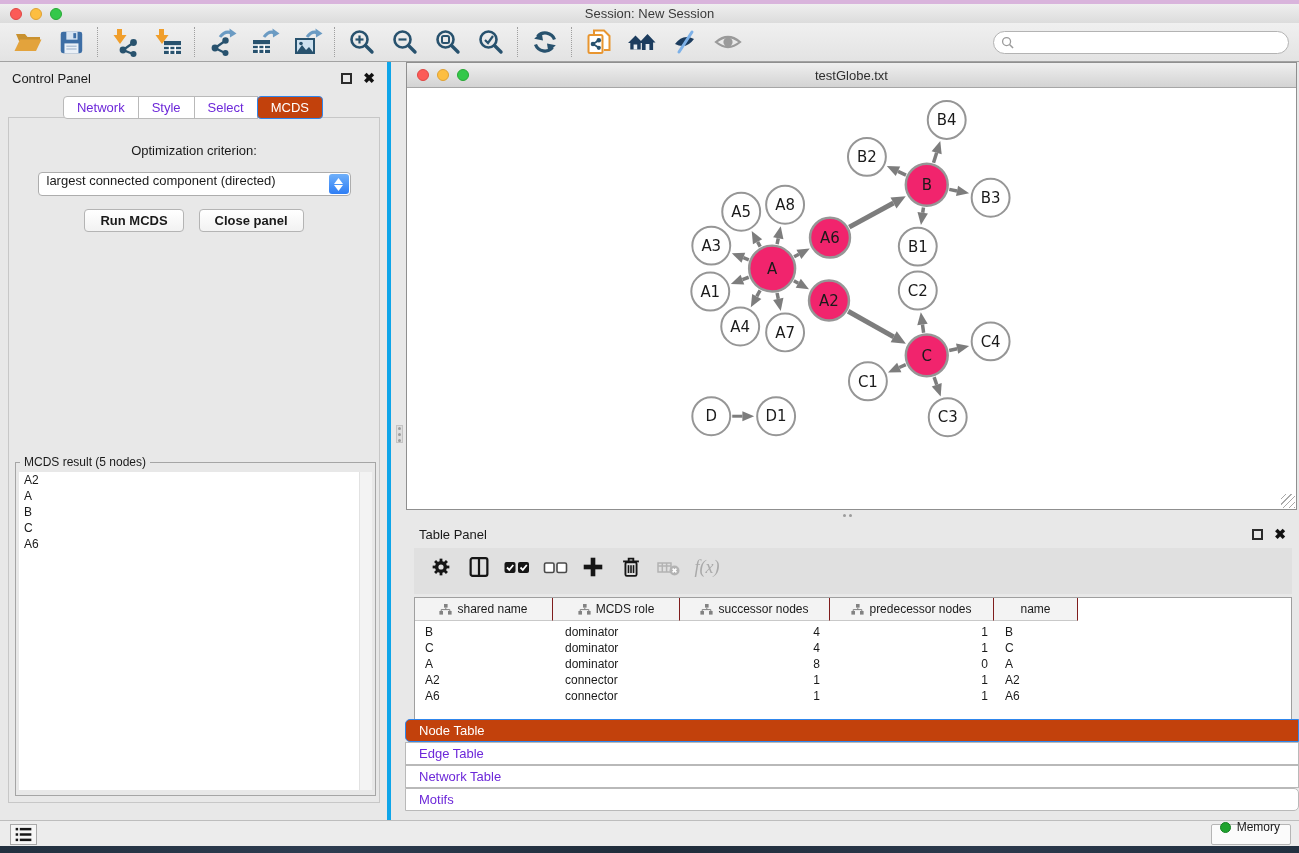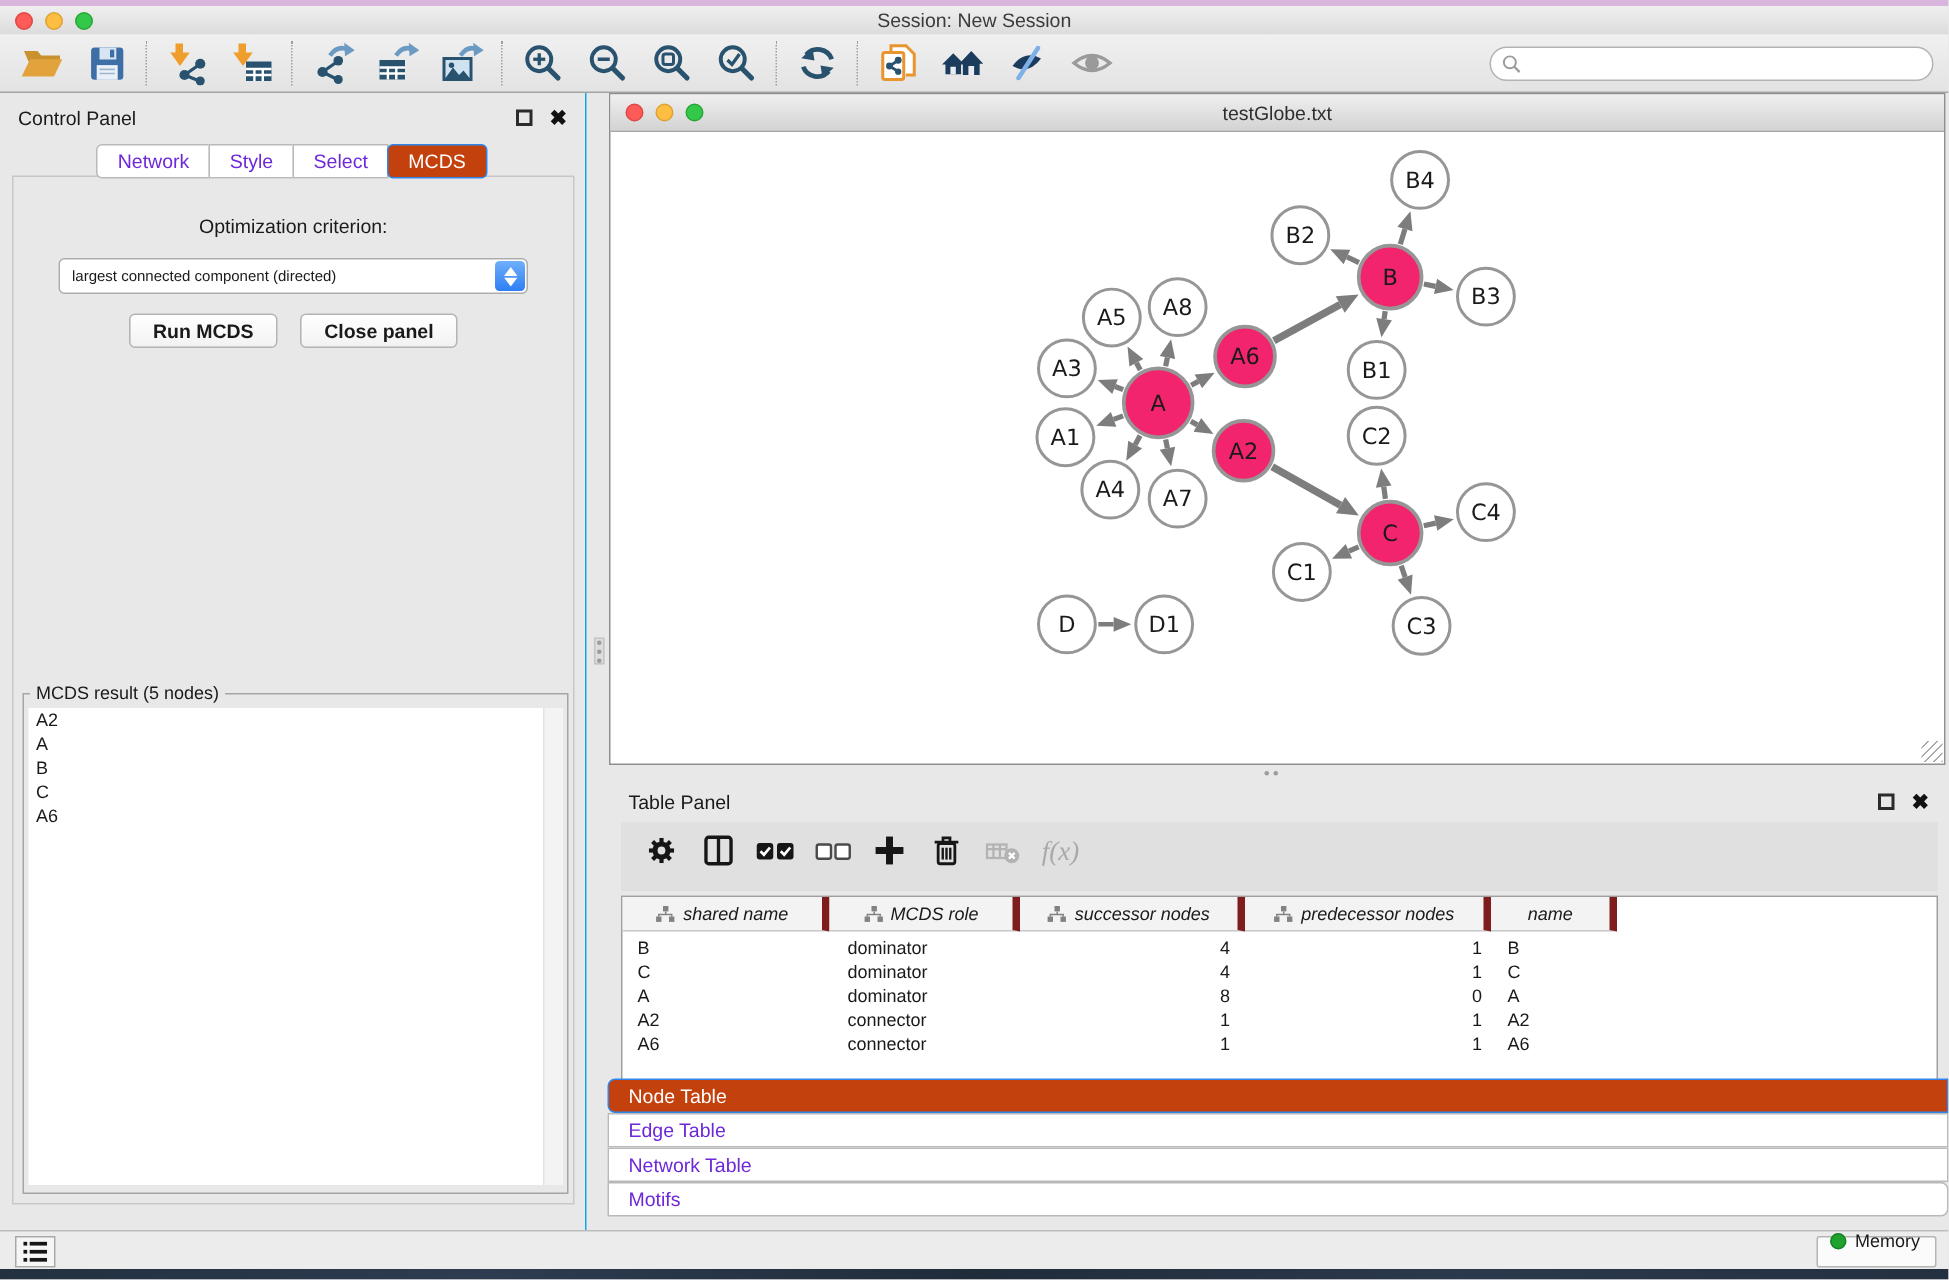--- a/index.html
+++ b/index.html
@@ -20,34 +20,34 @@
   .toolbar { position:absolute; left:0; top:23px; width:100%; height:39px;
     background:linear-gradient(#f0f0f0,#e3e3e3); border-bottom:1px solid #a2a2a2;
     display:flex; align-items:center; padding-left:6px; }
   .tbtn { width:43px; height:34px; display:flex; align-items:center; justify-content:center; }
   .tsep { width:0; height:30px; border-left:1px dotted #9f9f9f; margin:0 5px; }
   .search-wrap { position:absolute; right:10px; top:8px; width:296px; height:23px;
     background:#fff; border:1px solid #b3b3b3; border-radius:12px; display:flex; align-items:center; padding-left:7px; }
   .search-wrap input { border:none; outline:none; flex:1; height:18px; font-size:12px; background:transparent; margin-left:4px; }
 
   
-  .cp { position:absolute; left:0; top:62px; width:391px; height:758px; background:#e8e8e8; border-right:1px solid #0ea5e9; }
+  .cp { position:absolute; left:0; top:62px; width:391px; height:758px; background:#e8e8e8; border-right:4px solid #0ea5e9; }
   .cp-header { height:33px; display:flex; align-items:center; padding:0 12px; font-size:13px; }
   .win-btns { margin-left:auto; display:flex; gap:11px; align-items:center; }
   .float-ico { width:11px; height:11px; border:2px solid #2b2b2b; }
   .close-ico { font-size:14px; font-weight:bold; color:#111; line-height:11px; }
   .cp-tabs { position:absolute; left:0; right:0; top:34px; display:flex; justify-content:center; z-index:2; }
   .tab { padding:3px 13px; font-size:13px; background:#fff; border:1px solid #b9b9b9; margin-left:-1px; color:#6d28d9; }
   .tab:first-child { border-radius:4px 0 0 4px; }
   .tab:last-child { border-radius:0 4px 4px 0; }
   .tab.active { background:#c2410c; border-color:#2f86ec; color:#fff; border-radius:4px; }
   .cp-box { position:absolute; left:8px; right:7px; top:55px; bottom:17px; border:1px solid #c7c7c7; background:#e8e8e8; }
   .opt-label { margin-top:25px; text-align:center; font-size:13px; }
   .dropdown { position:relative; margin:14px auto 0; width:313px; height:24px; background:#fff;
-    border:1px solid #adadad; border-radius:4px; display:flex; align-items:center; font-size:10px; padding-left:8px; }
+    border:1px solid #adadad; border-radius:4px; display:flex; font-size:13px; padding-left:8px; }
   .stepper { position:absolute; right:1px; top:1px; width:20px; height:20px; border-radius:3px;
     background:linear-gradient(#6fb0fa,#2e7ef5); display:flex; flex-direction:column; align-items:center; justify-content:center; gap:1px; }
   .btn-row { margin-top:13px; display:flex; justify-content:center; gap:15px;font-weight:bold; }
   .btn { padding:3px 15px; font-size:13px; background:linear-gradient(#ffffff,#f2f2f2);
     border:1px solid #b4b4b4; border-radius:4px; }
   fieldset.result { position:absolute; left:6px; right:3px; top:337px; bottom:6px; border:1px solid #a5a5a5; }
   fieldset.result legend { font-size:12px; margin-left:4px; padding:0 4px; }
   .listbox { position:absolute; left:3px; right:3px; top:3px; bottom:3px; background:#fff; overflow:hidden; }
   .scroll-track { position:absolute; right:0; top:0; bottom:0; width:13px; background:#f3f3f3; border-left:1px solid #e2e2e2; }
   .list-item { font-size:12px; line-height:16px; padding-left:5px; }
@@ -67,22 +67,22 @@
 
   
   .tp { position:absolute; left:406px; top:520px; width:893px; height:300px; }
   .tp-header { height:28px; display:flex; align-items:center; padding:0 13px; font-size:13px; }
   .tp-toolbar { position:absolute; left:8px; right:7px; top:28px; height:46px; background:#e0e0e0;
     display:flex; align-items:flex-start; padding-left:8px; }
   .tp-tbtn { width:38px; height:38px; display:flex; align-items:center; justify-content:center; }
   .fx-label { font-family:"Liberation Serif", serif; font-style:italic; font-size:18px; color:#a9a9a9; }
   .tp-table { position:absolute; left:8px; right:7px; top:77px; bottom:35px; background:#fff; border:1px solid #9f9f9f; overflow:hidden; }
   .thead { display:flex; height:23px; }
-  .th { background:#f3f3f3; border-right:5px solid #7f1d1d; border-bottom:1px solid #c9c9c9;
-    display:flex; align-items:center; justify-content:center; gap:5px; font-size:12px;font-style:italic; }
+  .th { background:#f3f3f3; border-right:1px solid #7f1d1d; border-bottom:1px solid #c9c9c9;
+    display:flex; align-items:center; justify-content:center; gap:5px; font-size:12px; }
   .th-fill { flex:1; border-bottom:1px solid #fff; }
   .c0{width:138px;} .c1{width:127px;} .c2{width:150px;} .c3{width:164px;} .c4{width:84px;}
   .tbody { padding-top:3px; }
   .tr { display:flex; height:16px; align-items:center; }
   .td { font-size:12px; }
   .td0 { padding-left:10px; } .td1 { padding-left:12px; }
   .td2 { text-align:right; padding-right:10px; } .td3 { text-align:right; padding-right:6px; }
   .td4 { padding-left:11px; }
   .tp-tabs { position:absolute; left:0; right:0; bottom:9px; display:flex; justify-content:center;flex-direction:column; }
   .tp-tabs .tab:first-child { border-radius:5px 0 0 5px; }

